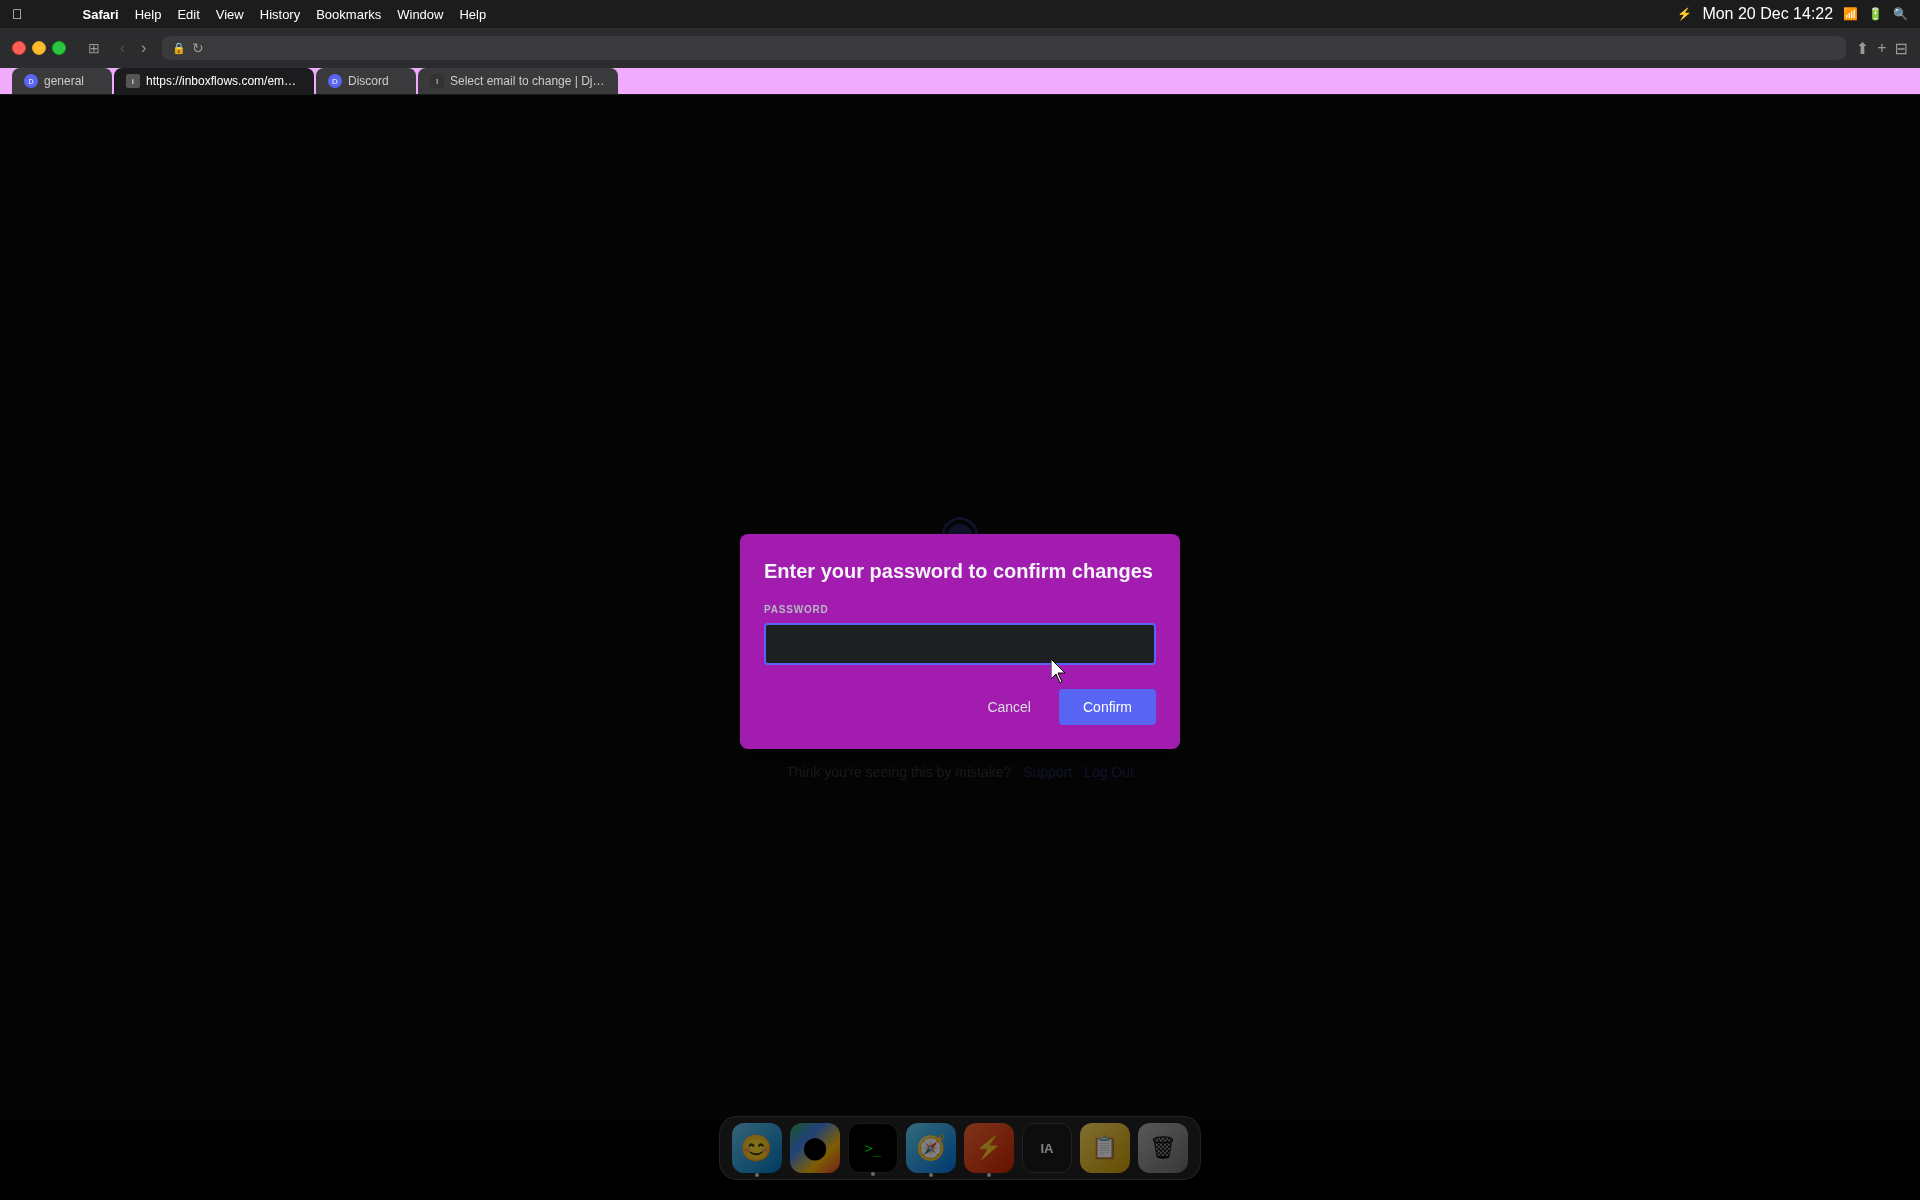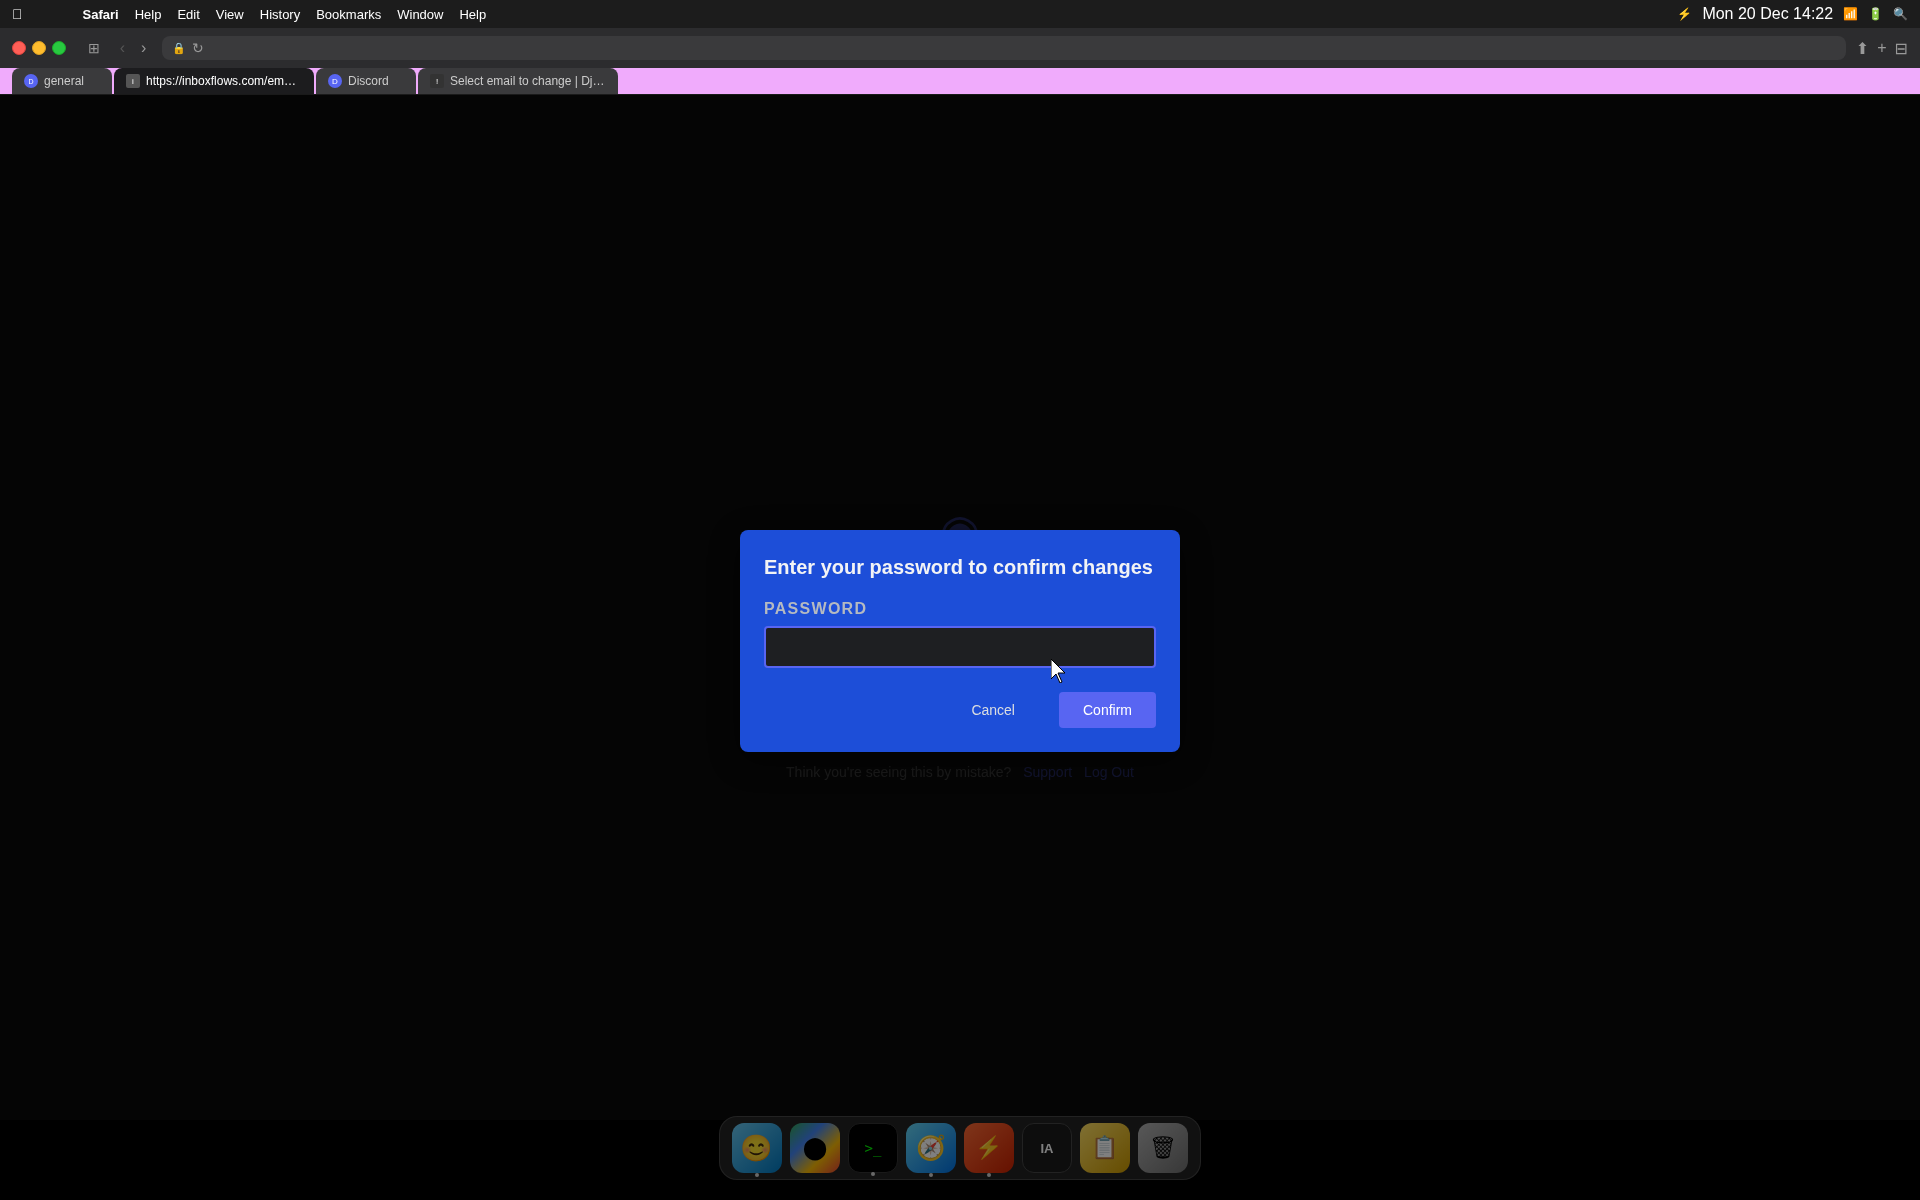--- a/index.html
+++ b/index.html
@@ -293,39 +293,39 @@
       top: 0; left: 0; right: 0; bottom: 0;
       background: rgba(0,0,0,0.5);
       display: flex;
       align-items: center;
       justify-content: center;
       z-index: 10;
     }
 
     
     .modal {
-      background: #1d4ed8;
+      background: #a21caf;
       border-radius: 8px;
       padding: 24px;
       width: 440px;
       box-shadow: 0 8px 32px rgba(0,0,0,0.6);
       position: relative;
     }
 
     .modal-title {
       color: #f2f3f5;
       font-size: 20px;
       font-weight: 700;
       margin-bottom: 20px;
       line-height: 1.3;
     }
 
     .form-label {
       color: #b5bac1;
-      font-size: 16px;
+      font-size: 10px;
       font-weight: 700;
       letter-spacing: 0.08em;
       text-transform: uppercase;
       margin-bottom: 8px;
       display: block;
     }
 
     .password-input {
       width: 100%;
       background: #1e1f22;
@@ -334,21 +334,21 @@
       padding: 10px 12px;
       color: #dcddde;
       font-size: 16px;
       outline: none;
       margin-bottom: 20px;
     }
 
     .modal-footer {
       display: flex;
       justify-content: flex-end;
-      gap: 28px;
+      gap: 12px;
       align-items: center;
       padding-top: 4px;
     }
 
     .cancel-btn {
       background: none;
       border: none;
       color: #dbdee1;
       font-size: 14px;
       font-weight: 500;

